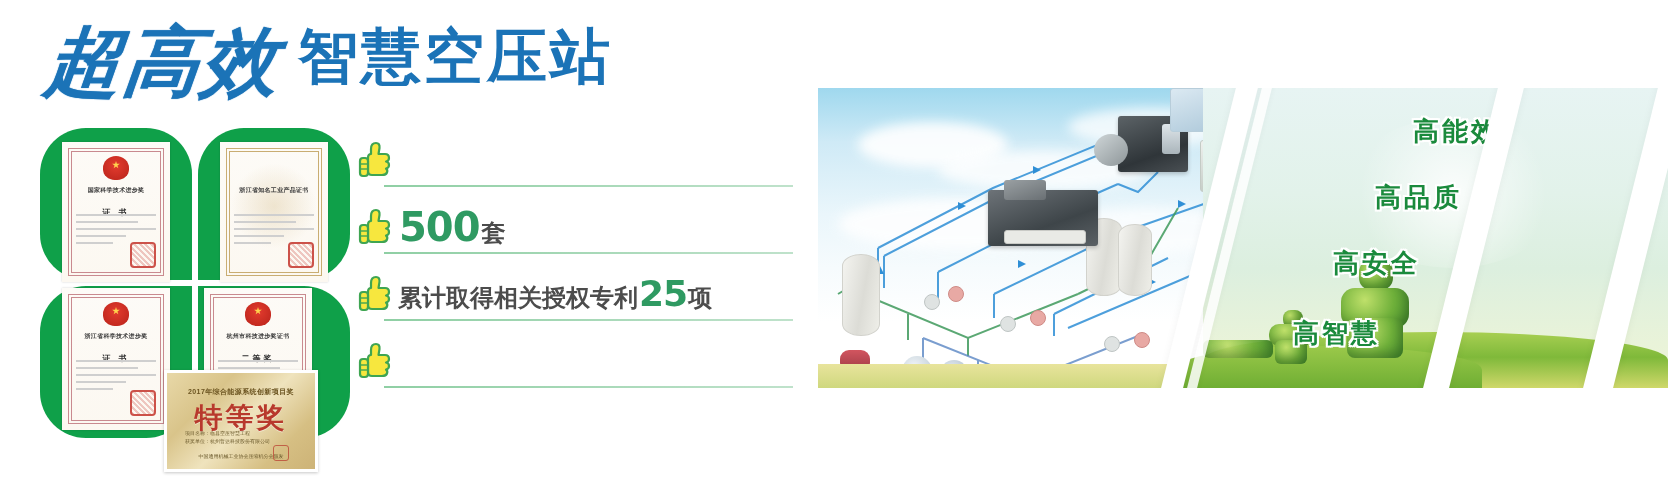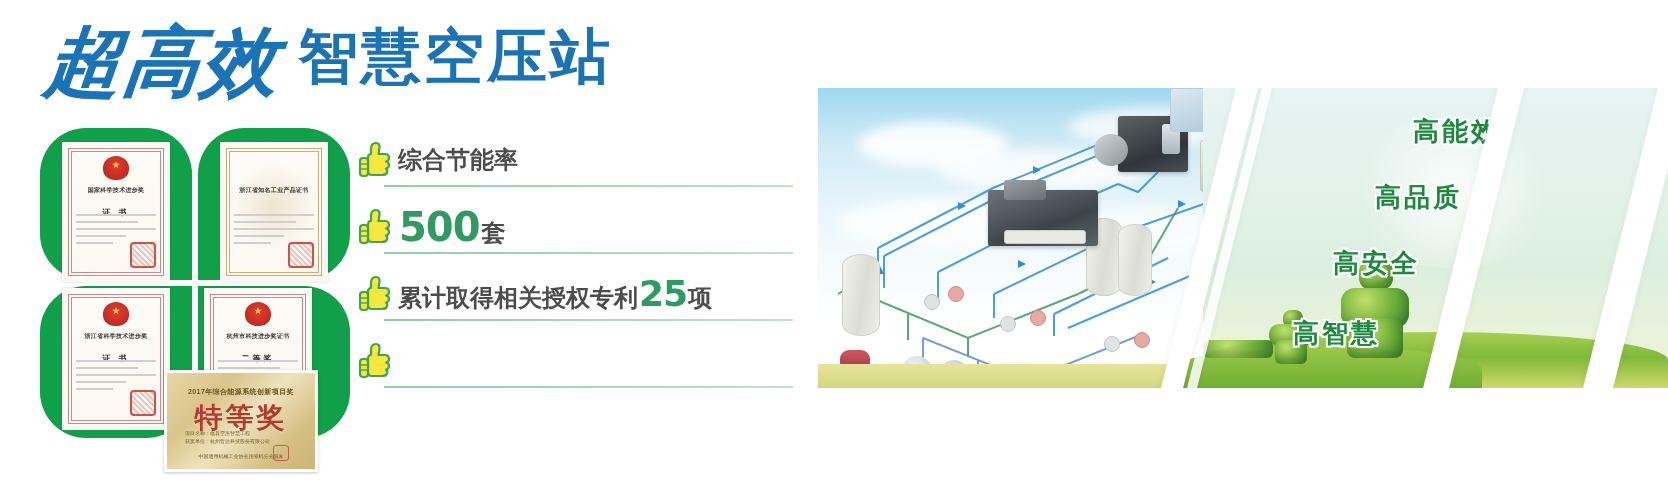--- a/index.html
+++ b/index.html
@@ -245,21 +245,20 @@
               <path d="M13 14 L13 9 Q13 3 18 3 Q22 3 21.5 8 L20.5 14 L27 14 Q31 14 31 18 Q31 21 28 21.5 Q31 22 31 25 Q31 28 28 28.5 Q30 30 29 32.5 Q28 35 24 35 L14 35 Q10 35 10 31 L10 18 Q10 14 13 14 Z"></path>
               <rect x="2" y="18" width="8" height="18" rx="3"></rect>
             </g>
             <g stroke="#3fa552" stroke-width="1.4" fill="none">
               <path d="M3 24 H9"></path>
                 <path d="M3 29 H9"></path>
             </g>
           </svg>
         </span>
         <span class="ftext">
-          <span>综合节能率</span>
           <span></span>
         </span>
         <span class="rule"></span>
       </div>
 
       <div class="frow f2">
         <span class="thumb">
           <svg width="34" height="40" viewBox="0 0 34 40">
             <g stroke="#3fa552" stroke-width="2.2" fill="#f7e73e" stroke-linejoin="round">
               <path d="M13 14 L13 9 Q13 3 18 3 Q22 3 21.5 8 L20.5 14 L27 14 Q31 14 31 18 Q31 21 28 21.5 Q31 22 31 25 Q31 28 28 28.5 Q30 30 29 32.5 Q28 35 24 35 L14 35 Q10 35 10 31 L10 18 Q10 14 13 14 Z"></path>

